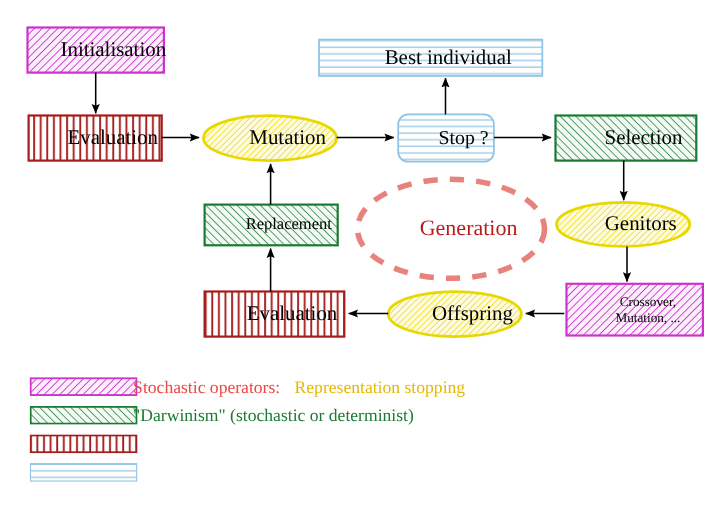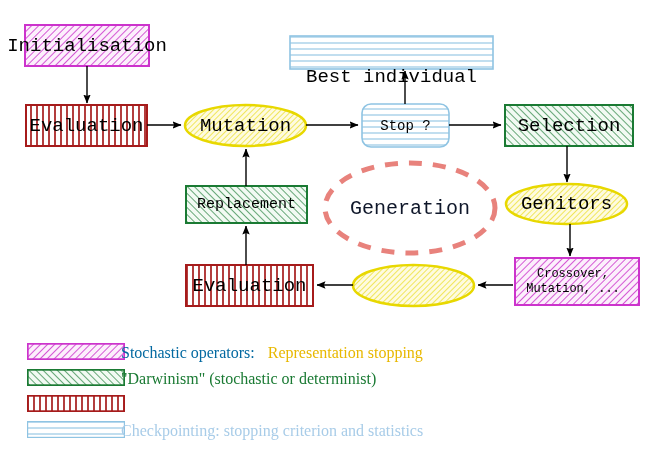--- a/index.html
+++ b/index.html
@@ -31,23 +31,24 @@
   }
 
   
   .node-label {
     position: absolute;
     display: flex;
     align-items: center;
     justify-content: center;
     text-align: center;
     color: #000000;
-    font-family: Liberation Mono, monospace;
+    font-family: Liberation Serif, serif;
     white-space: pre;
     pointer-events: none;
+    padding-left: 16px;
   }
   .node-label.small {
     font-size: 12px;
     line-height: 15px;
   }
 
   
   #legend {
     position: absolute;
     left: 0;
@@ -160,46 +161,47 @@
       <polyline points="246,186 246,149"></polyline>
     </g>
   </svg>
 
   <div class="node-label" style="left:25px;  top:25px;  width:124px; height:41px; font-size:19px;">Initialisation</div>
 
   <div class="node-label" style="left:26px;  top:105px; width:121px; height:41px; font-size:19px;">Evaluation</div>
 
   <div class="node-label" style="left:185px; top:105px; width:121px; height:41px; font-size:19px;">Mutation</div>
 
-  <div class="node-label" style="left:290px; top:36px;  width:203px; height:33px; font-size:19px;margin-top:24px;">Best individual</div>
-
-  <div class="node-label" style="left:362px; top:104px; width:87px;  height:43px; font-size:14px;">Stop ?</div>
+  <div class="node-label" style="left:290px; top:36px;  width:203px; height:33px; font-size:19px;">Best individual</div>
+
+  <div class="node-label" style="left:362px; top:104px; width:87px;  height:43px; font-size:18px;">Stop ?</div>
 
   <div class="node-label" style="left:505px; top:105px; width:128px; height:41px; font-size:19px;border-radius:12px;">Selection</div>
 
   <div class="node-label" style="left:506px; top:184px; width:121px; height:40px; font-size:19px;text-align:right;">Genitors</div>
 
   <div class="node-label" style="left:186px; top:186px; width:121px; height:37px; font-size:15px;">Replacement</div>
 
-  <div class="node-label" style="left:325px; top:163px; width:170px; height:90px; font-size:20px; color:#0f172a;">Generation</div>
+  <div class="node-label" style="left:325px; top:163px; width:170px; height:90px; font-size:20px; color:#b91c1c;">Generation</div>
 
   <div class="node-label small" style="left:515px; top:258px; width:116px; height:47px; font-size:12px;">Crossover,
 Mutation, ...</div>
 
+  <div class="node-label" style="left:353px; top:265px; width:121px; height:41px; font-size:19px;">Offspring</div>
 
   <div class="node-label" style="left:186px; top:265px; width:127px; height:41px; font-size:19px;">Evaluation</div>
 
   <div id="legend">
 
     <div class="legend-row" style="top:4px;">
       <svg class="legend-swatch" viewBox="0 0 98 17" preserveAspectRatio="none" xmlns="http://www.w3.org/2000/svg">
         <rect x="0.8" y="0.8" width="96.4" height="15.4" fill="url(#hatch-magenta)" stroke="#CC33CC" stroke-width="1.8"></rect>
       </svg>
       <div class="legend-text">
-        <span class="seg1" style="color:#0369a1;">Stochastic operators:</span>
+        <span class="seg1" style="color:#ef4444;">Stochastic operators:</span>
         <span class="seg2" style="color:#E8B800;">Representation stopping</span>
       </div>
     </div>
 
     <div class="legend-row" style="top:30px;">
       <svg class="legend-swatch" viewBox="0 0 98 17" preserveAspectRatio="none" xmlns="http://www.w3.org/2000/svg">
         <rect x="0.8" y="0.8" width="96.4" height="15.4" fill="url(#hatch-green)" stroke="#1A7A33" stroke-width="1.8"></rect>
       </svg>
       <div class="legend-text">
         <span class="seg1" style="color:#1A7A33;">"Darwinism" (stochastic or determinist)</span>
@@ -209,19 +211,16 @@
     <div class="legend-row" style="top:56px;">
       <svg class="legend-swatch" viewBox="0 0 98 17" preserveAspectRatio="none" xmlns="http://www.w3.org/2000/svg">
         <rect x="0.8" y="0.8" width="96.4" height="15.4" fill="url(#hatch-red)" stroke="#A61B1B" stroke-width="1.8"></rect>
       </svg>
     </div>
 
     <div class="legend-row" style="top:82px;">
       <svg class="legend-swatch" viewBox="0 0 98 17" preserveAspectRatio="none" xmlns="http://www.w3.org/2000/svg">
         <rect x="0.6" y="0.6" width="96.8" height="15.8" fill="url(#hatch-blue)" stroke="#8FC4E3" stroke-width="1.2"></rect>
       </svg>
-      <div class="legend-text">
-        <span class="seg1" style="color:#A8CCE8;">Checkpointing: stopping criterion and statistics</span>
-      </div>
     </div>
 
   </div>
 </div>
 
 </body></html>

